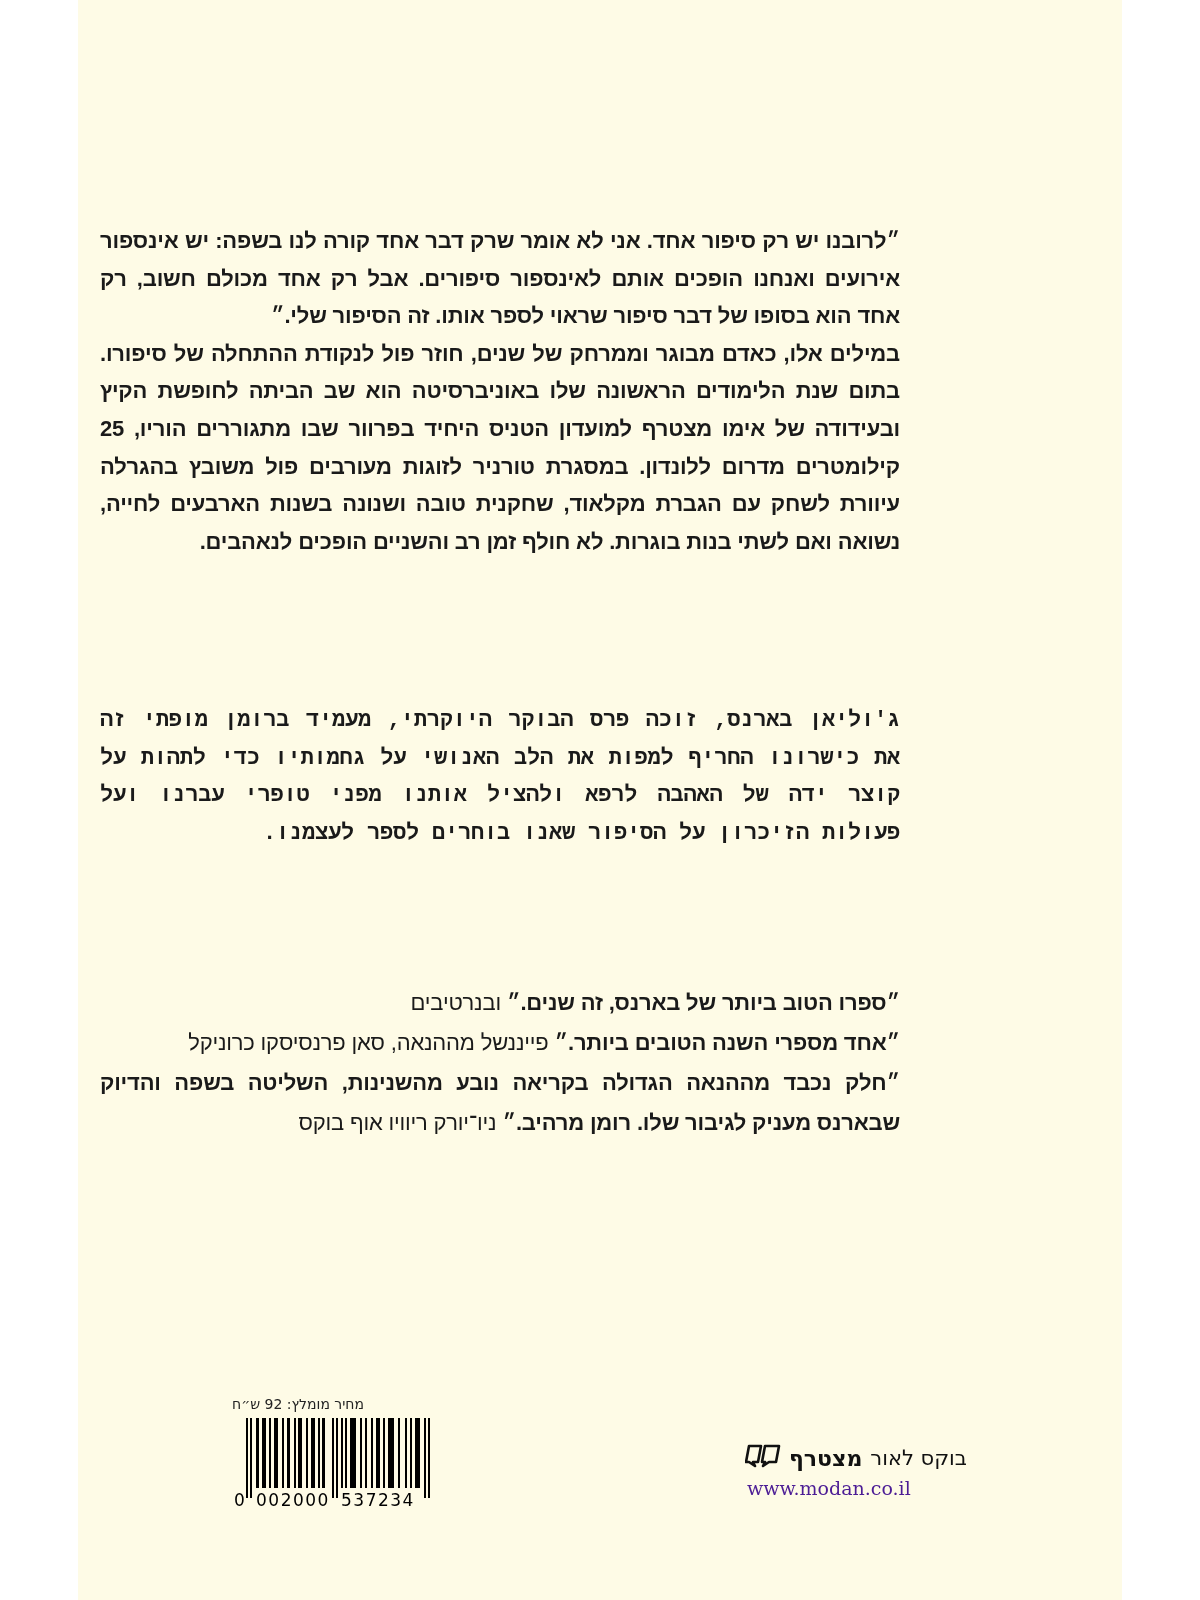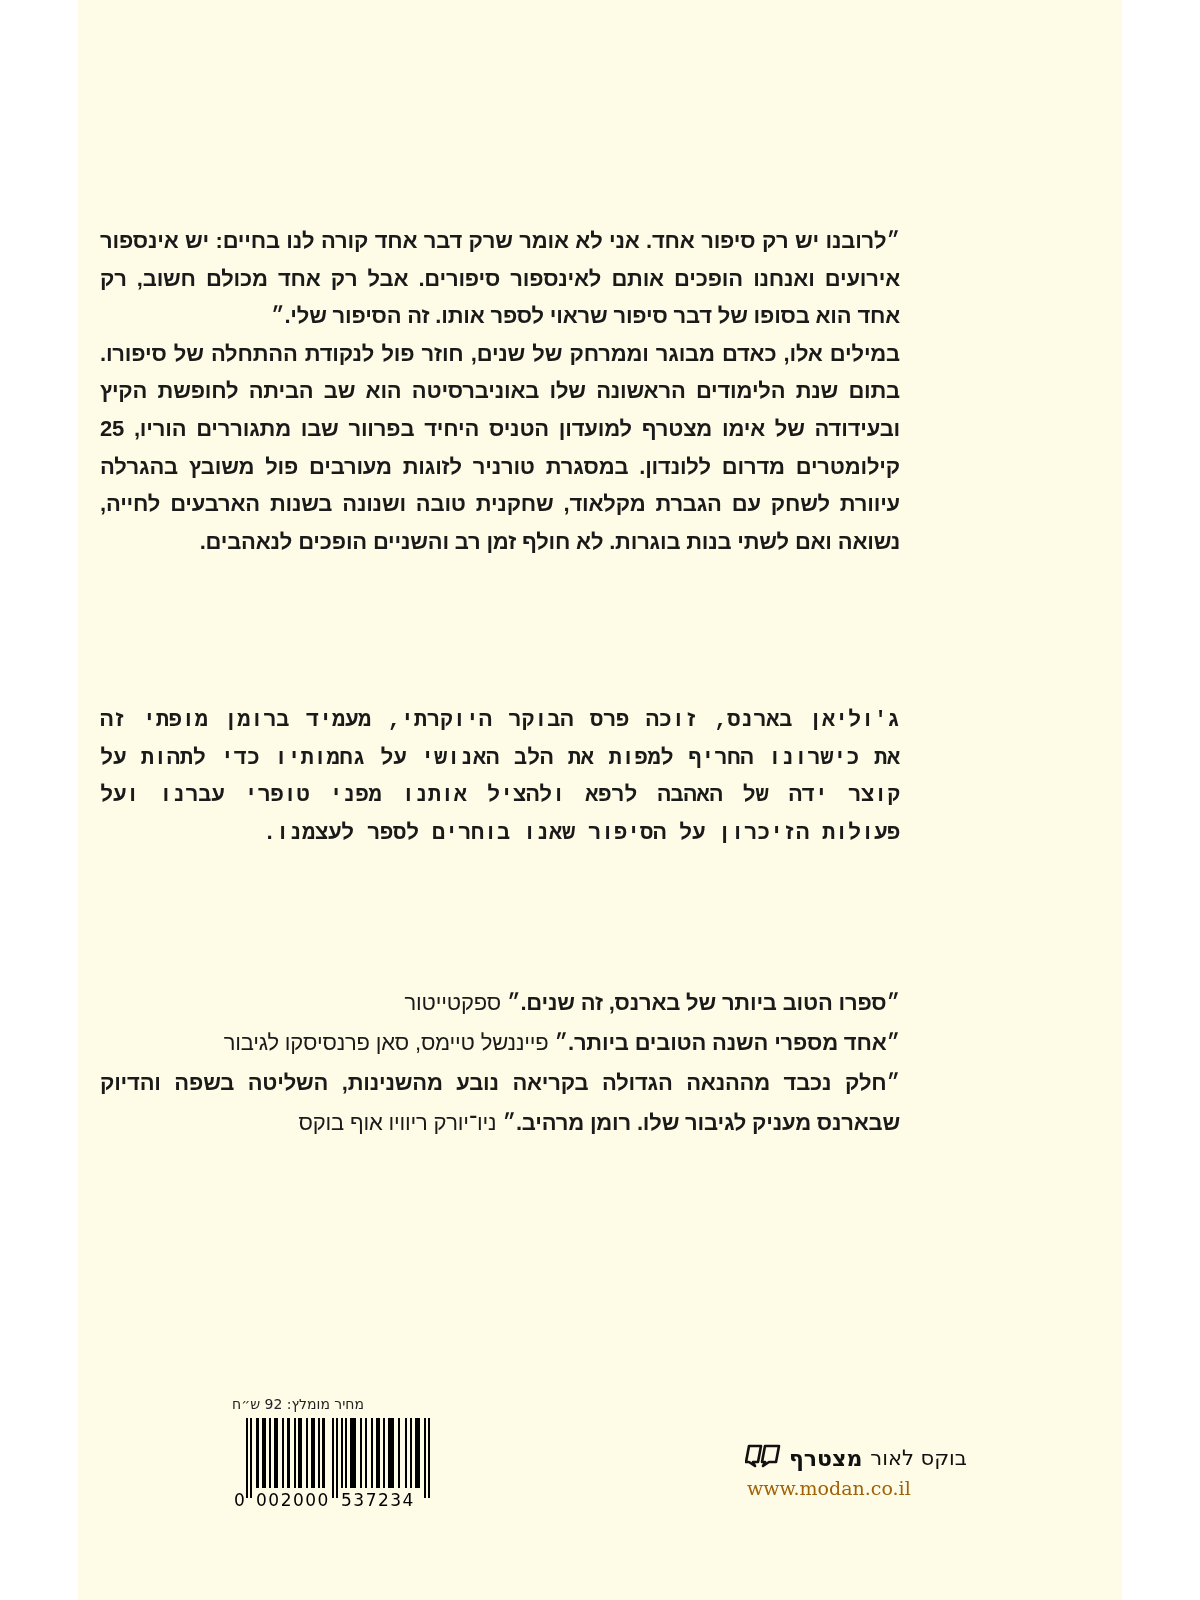--- a/index.html
+++ b/index.html
@@ -103,42 +103,42 @@
       font-size: 22px;
       font-weight: bold;
     }
     .pub-sub {
       font-size: 21px;
       font-weight: normal;
     }
     .pub-url {
       font-family: "DejaVu Serif", serif;
       font-size: 19px;
-      color: #a16207;
+      color: #4c1d95;
       margin-top: 4px;
       padding-left: 2px;
     }
   </style>
 </head>
 <body>
 
 <div class="cover">
 
   <div class="text-block blurb">
-    <p>״לרובנו יש רק סיפור אחד. אני לא אומר שרק דבר אחד קורה לנו בחיים: יש אינספור אירועים ואנחנו הופכים אותם לאינספור סיפורים. אבל רק אחד מכולם חשוב, רק אחד הוא בסופו של דבר סיפור שראוי לספר אותו. זה הסיפור שלי.״</p>
+    <p>״לרובנו יש רק סיפור אחד. אני לא אומר שרק דבר אחד קורה לנו בשפה: יש אינספור אירועים ואנחנו הופכים אותם לאינספור סיפורים. אבל רק אחד מכולם חשוב, רק אחד הוא בסופו של דבר סיפור שראוי לספר אותו. זה הסיפור שלי.״</p>
     <p>במילים אלו, כאדם מבוגר וממרחק של שנים, חוזר פול לנקודת ההתחלה של סיפורו. בתום שנת הלימודים הראשונה שלו באוניברסיטה הוא שב הביתה לחופשת הקיץ ובעידודה של אימו מצטרף למועדון הטניס היחיד בפרוור שבו מתגוררים הוריו, 25 קילומטרים מדרום ללונדון. במסגרת טורניר לזוגות מעורבים פול משובץ בהגרלה עיוורת לשחק עם הגברת מקלאוד, שחקנית טובה ושנונה בשנות הארבעים לחייה, נשואה ואם לשתי בנות בוגרות. לא חולף זמן רב והשניים הופכים לנאהבים.</p>
   </div>
 
   <div class="text-block author">
     <p><span class="name">ג'וליאן בארנס</span><span>, זוכה פרס הבוקר היוקרתי, מעמיד ברומן מופתי זה את כישרונו החריף למפות את הלב האנושי על גחמותיו כדי לתהות על קוצר ידה של האהבה לרפא ולהציל אותנו מפני טופרי עברנו ועל פעולות הזיכרון על הסיפור שאנו בוחרים לספר לעצמנו.</span></p>
   </div>
 
   <div class="text-block reviews">
-    <p><span class="quote">״ספרו הטוב ביותר של בארנס, זה שנים.״</span> <span class="source">ספקטייטור</span></p>
-    <p><span class="quote">״אחד מספרי השנה הטובים ביותר.״</span> <span class="source">פייננשל טיימס, סאן פרנסיסקו לגיבור</span></p>
+    <p><span class="quote">״ספרו הטוב ביותר של בארנס, זה שנים.״</span> <span class="source">ובנרטיבים</span></p>
+    <p><span class="quote">״אחד מספרי השנה הטובים ביותר.״</span> <span class="source">פייננשל מההנאה, סאן פרנסיסקו כרוניקל</span></p>
     <p><span class="quote">״חלק נכבד מההנאה הגדולה בקריאה נובע מהשנינות, השליטה בשפה והדיוק שבארנס מעניק לגיבור שלו. רומן מרהיב.״</span> <span class="source">ניו־יורק ריוויו אוף בוקס</span></p>
   </div>
 
 </div>
 
 <div class="barcode-wrap">
   <div class="price">מחיר מומלץ: 92 ש״ח</div>
   <svg class="barcode-svg" width="220" height="90" viewBox="0 0 220 90" xmlns="http://www.w3.org/2000/svg">
     <rect x="0" y="0" width="220" height="90" fill="#fefbe6"></rect>
     <g fill="#000">

